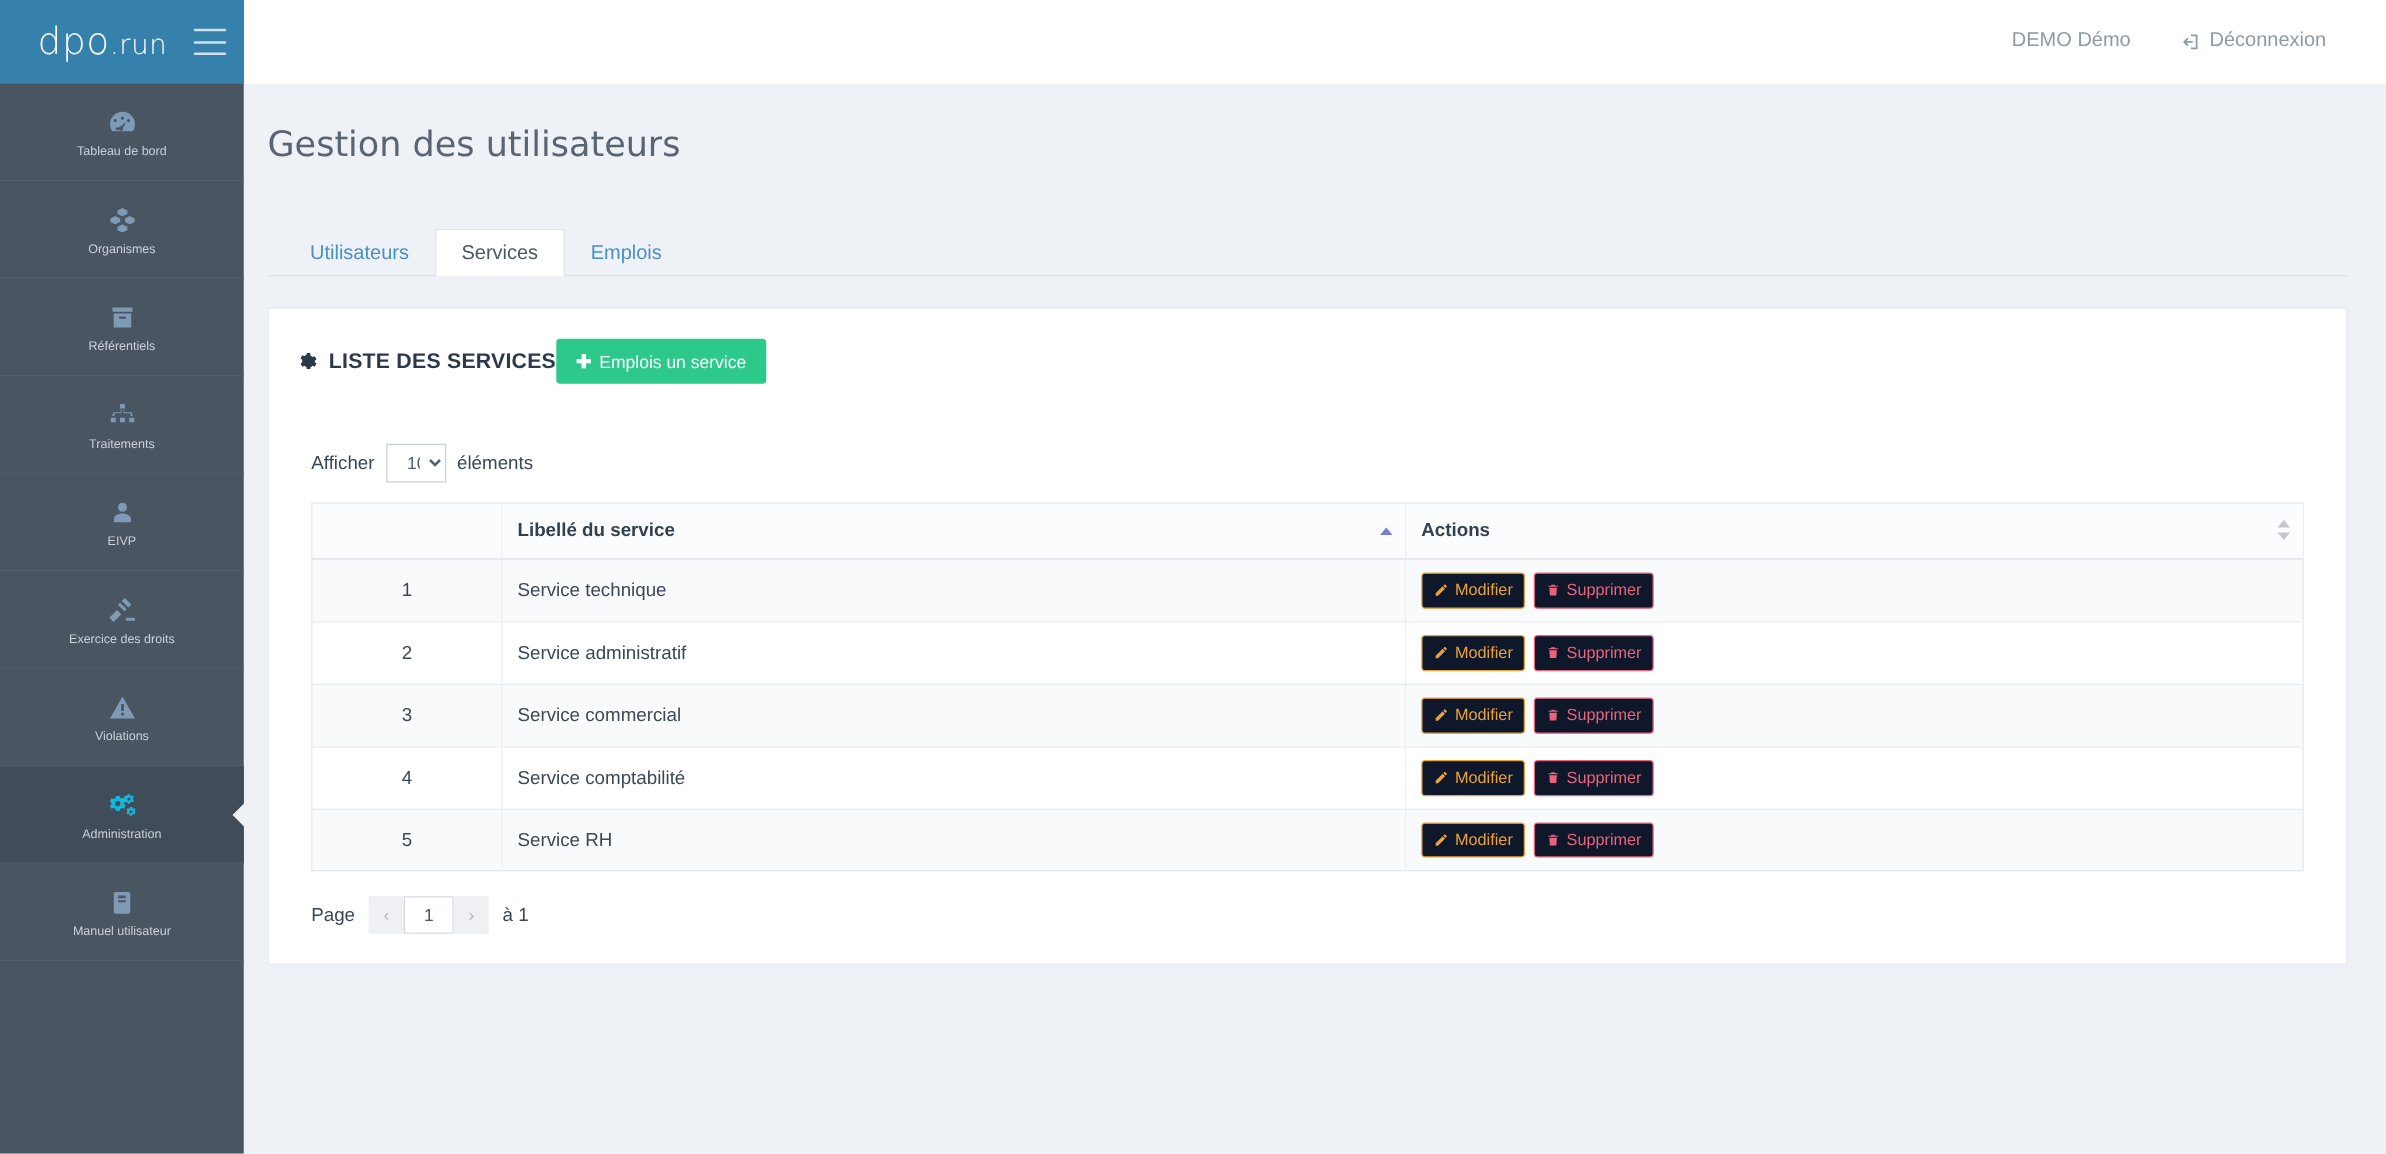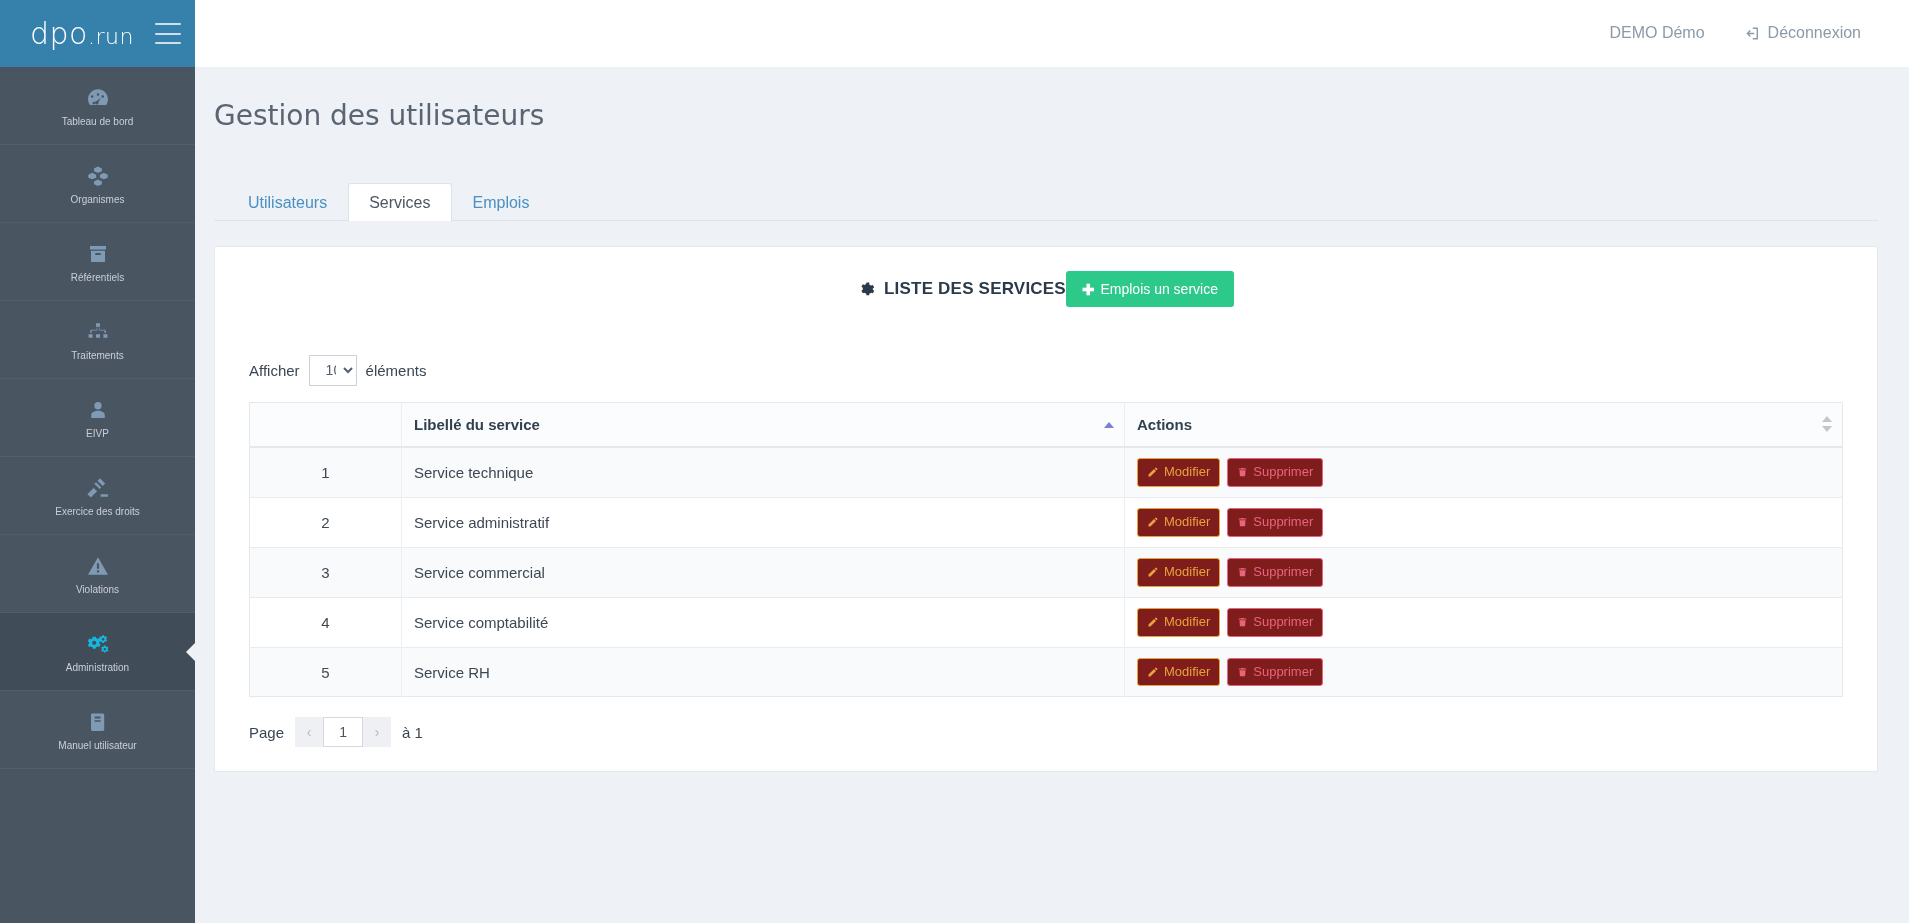--- a/index.html
+++ b/index.html
@@ -147,21 +147,21 @@
   }
 
   .panel {
     margin: 25px 31px 0 19px;
     background: #ffffff;
     border: 1px solid #e4e7eb;
     border-radius: 2px;
     padding: 0 0 24px 0;
   }
   .panel-head {
-    display: flex; align-items: center; justify-content: center;
+    display: flex; align-items: center; justify-content: flex-start;
     padding: 10px 22px 0 22px;
     min-height: 74px;
   }
   .panel-title {
     display: flex; align-items: center; gap: 9px;
     font-size: 17px;
     font-weight: bold;
     color: #2b3a4a;
     letter-spacing: 0.2px;
   }
@@ -253,21 +253,21 @@
   table.dt td:last-child { border-right: none; }
   table.dt td.c-id { text-align: center; }
   table.dt tbody tr:nth-child(odd) { background: #f9fafb; }
   table.dt tbody tr:nth-child(even) { background: #ffffff; }
 
   .act { display: flex; gap: 7px; }
   .btn-sm {
     font-size: 13px;
     padding: 5px 9px;
     border-radius: 3px;
-    background: #7f1d1d;
+    background: #0f172a;
     display: inline-flex; align-items: center; gap: 5px;
     cursor: pointer;
     line-height: 1.3;
     font-family: "Liberation Sans", sans-serif;
     white-space: nowrap;
   }
   .btn-edit { border: 1px solid #e8a33d; color: #e8a33d; }
   .btn-edit svg { fill: #e8a33d; display: block; }
   .btn-del { border: 1px solid #e8647c; color: #e8647c; }
   .btn-del svg { fill: #e8647c; display: block; }

